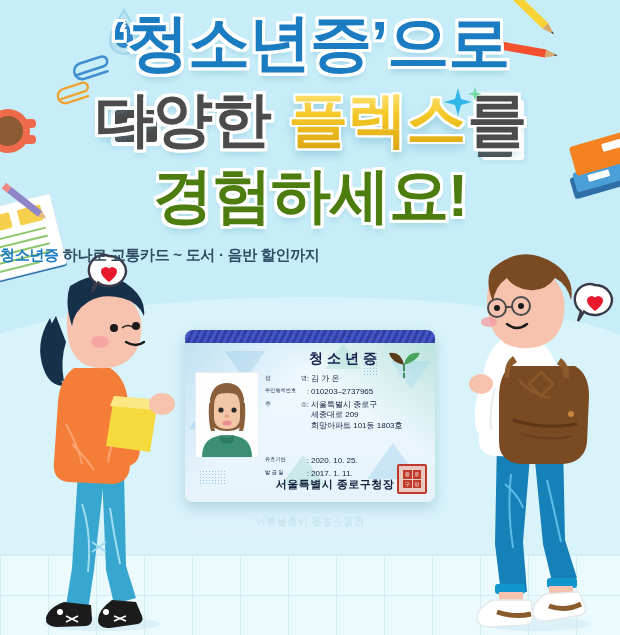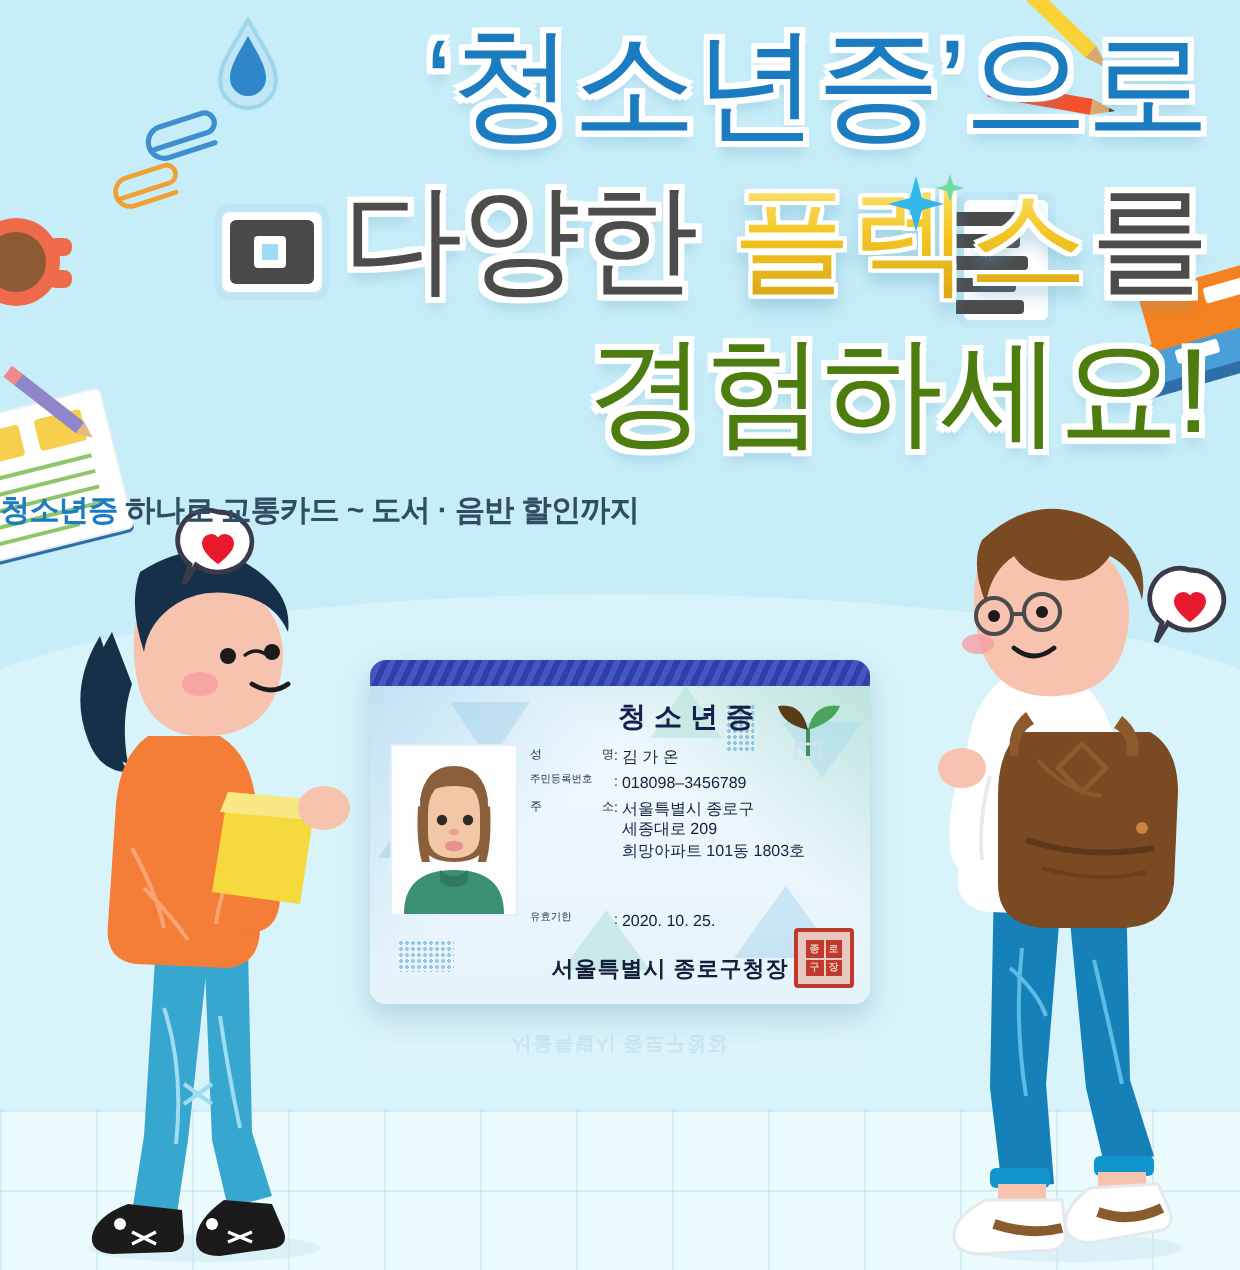--- a/index.html
+++ b/index.html
@@ -33,22 +33,22 @@
       linear-gradient(to bottom,rgba(150,205,222,.28) 1px,transparent 1px);
     background-size:48px 40px;
   }
 
   
   .headline{
     position:absolute;top:2px;left:0;width:620px;text-align:center;
     z-index:6;pointer-events:none;
   }
   .hl-line{
-    font-weight:normal;line-height:1.0;letter-spacing:-1px;
-    margin:16px;white-space:nowrap;text-align:right;
+    font-weight:bold;line-height:1.0;letter-spacing:-1px;
+    margin:16px;white-space:nowrap;
   }
   .hl1{font-size:62px;color:#1b7cc2;margin-top:10px;
     text-shadow:
       -3px -3px 0 #fff, 3px -3px 0 #fff, -3px 3px 0 #fff, 3px 3px 0 #fff,
       0 -3px 0 #fff, 0 3px 0 #fff, -3px 0 0 #fff, 3px 0 0 #fff,
       0 6px 6px rgba(90,160,190,.35);}
   .hl2{font-size:60px;color:#4c4c4c;margin-top:6px;
     text-shadow:
       -3px -3px 0 #fff, 3px -3px 0 #fff, -3px 3px 0 #fff, 3px 3px 0 #fff,
       0 -3px 0 #fff, 0 3px 0 #fff, -3px 0 0 #fff, 3px 0 0 #fff,
@@ -404,40 +404,45 @@
         <span class="fld-lab">
           <span>성</span>
           <span>명</span>
         </span>
         <span class="fld-col">:</span>
         <span class="fld-val">김 가 온</span>
       </div>
       <div class="fld">
         <span class="fld-lab tight">주민등록번호</span>
         <span class="fld-col">:</span>
-        <span class="fld-val">018098–3456789</span>
+        <span class="fld-val">010203–2737965</span>
       </div>
       <div class="fld">
         <span class="fld-lab">
           <span>주</span>
           <span>소</span>
         </span>
         <span class="fld-col">:</span>
         <span class="fld-val">서울특별시 종로구
 세종대로 209
 희망아파트 101동 1803호</span>
       </div>
     </div>
 
     <div class="card-dates">
       <div class="fld">
         <span class="fld-lab tight">유효기한</span>
         <span class="fld-col">:</span>
         <span class="fld-val">2020. 10. 25.</span>
       </div>
+      <div class="fld">
+        <span class="fld-lab tight">발 급 일</span>
+        <span class="fld-col">:</span>
+        <span class="fld-val">2017. 1. 11.</span>
+      </div>
     </div>
 
     <div class="card-issuer">서울특별시 종로구청장</div>
 
     <div class="card-seal">
       <div class="seal-grid">
         <span>종</span>
         <span>로</span>
         <span>구</span>
         <span>장</span>

